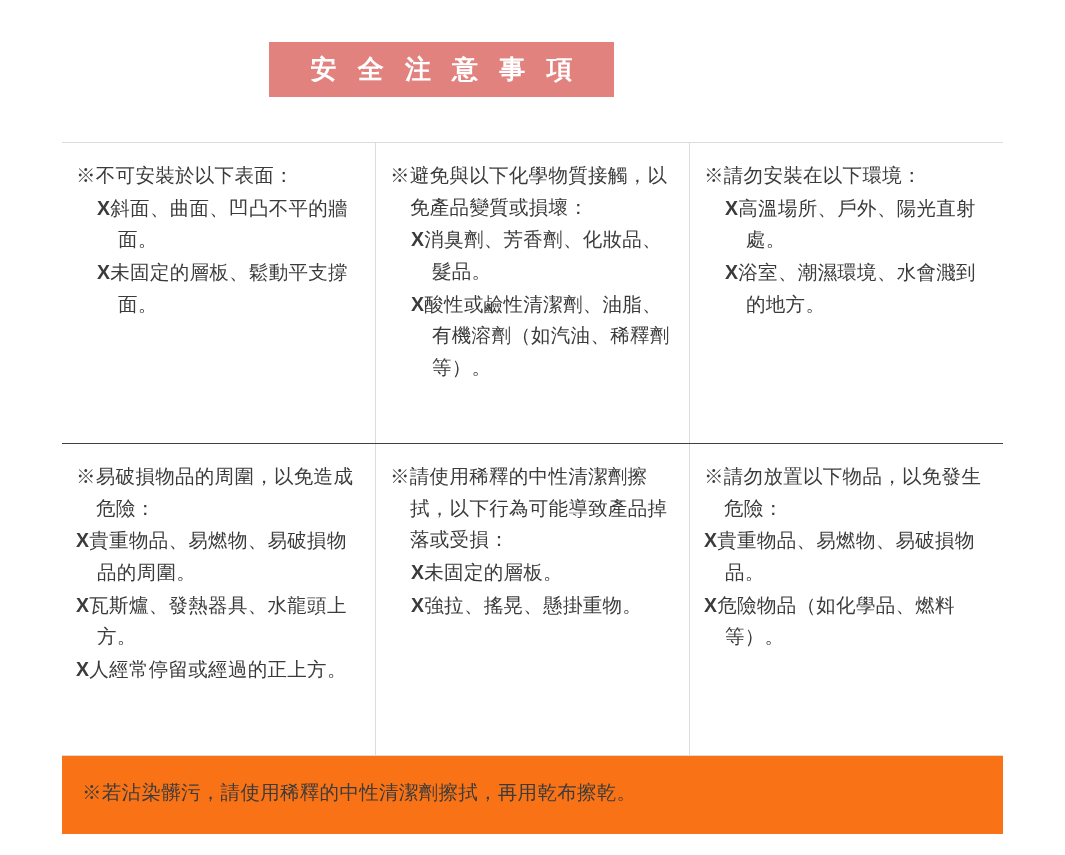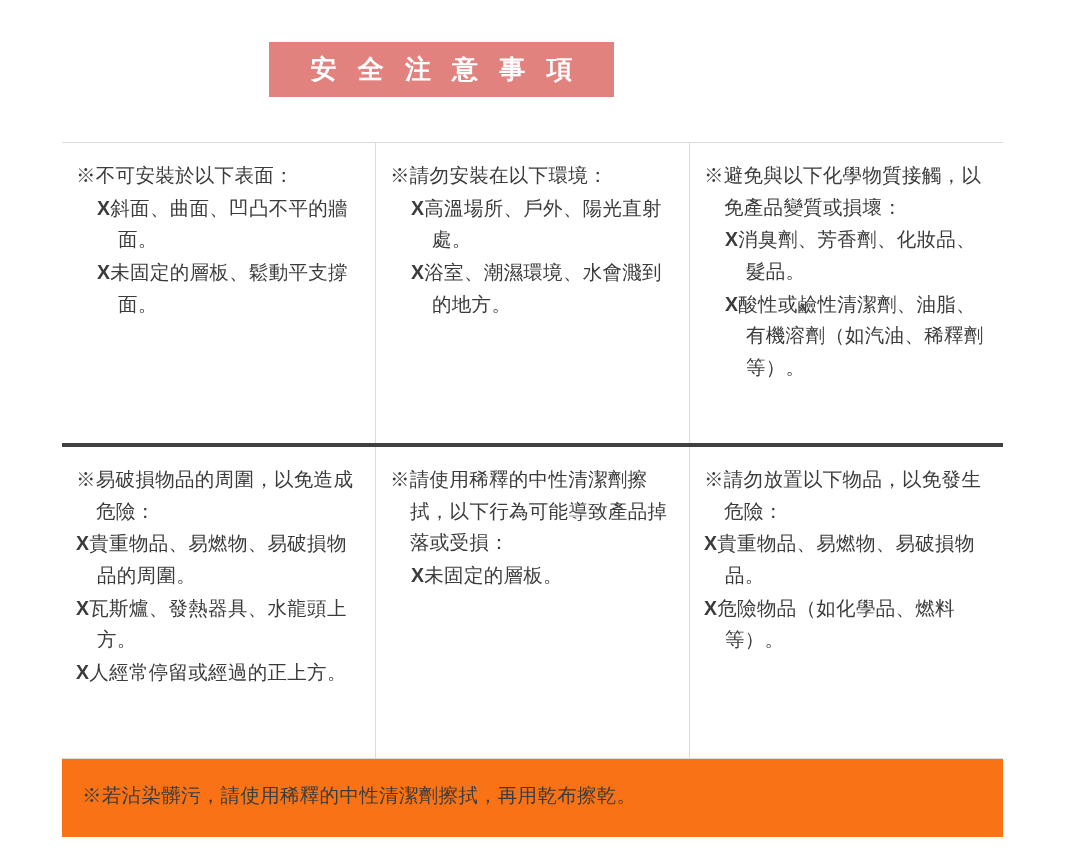--- a/index.html
+++ b/index.html
@@ -44,21 +44,21 @@
     width: 941px;
     box-sizing: border-box;
   }
   .row {
     display: flex;
     width: 100%;
     box-sizing: border-box;
   }
   .row-top {
     border-top: 1px solid #dcdcdc;
-    border-bottom: 4px solid #404040;
+    border-bottom: 1px solid #404040;
     margin-top: 45px;
   }
   .row-bottom {
     border-bottom: 1px solid #dcdcdc;
   }
   .cell {
     flex: 1 1 0;
     padding: 17px 14px 18px 14px;
     box-sizing: border-box;
     min-height: 300px;
@@ -120,40 +120,41 @@
   </div>
 
   <div class="grid">
     <div class="row row-top">
       <div class="cell">
           <p class="note-line lvl-head">※不可安裝於以下表面：</p>
           <p class="note-line lvl-x"><span class="xmark">X</span><span>斜面、曲面、凹凸不平的牆面。</span></p>
           <p class="note-line lvl-x"><span class="xmark">X</span><span>未固定的層板、鬆動平支撐面。</span></p>
         </div>
       <div class="cell">
+          <p class="note-line lvl-head">※避免與以下化學物質接觸，以免產品變質或損壞：</p>
+          <p class="note-line lvl-x"><span class="xmark">X</span><span>消臭劑、芳香劑、化妝品、髮品。</span></p>
+          <p class="note-line lvl-x"><span class="xmark">X</span><span>酸性或鹼性清潔劑、油脂、有機溶劑（如汽油、稀釋劑等）。</span></p>
+        </div>
+      <div class="cell">
           <p class="note-line lvl-head">※請勿安裝在以下環境：</p>
           <p class="note-line lvl-x"><span class="xmark">X</span><span>高溫場所、戶外、陽光直射處。</span></p>
           <p class="note-line lvl-x"><span class="xmark">X</span><span>浴室、潮濕環境、水會濺到的地方。</span></p>
-        </div>
-      <div class="cell">
-          <p class="note-line lvl-head">※避免與以下化學物質接觸，以免產品變質或損壞：</p>
-          <p class="note-line lvl-x"><span class="xmark">X</span><span>消臭劑、芳香劑、化妝品、髮品。</span></p>
-          <p class="note-line lvl-x"><span class="xmark">X</span><span>酸性或鹼性清潔劑、油脂、有機溶劑（如汽油、稀釋劑等）。</span></p>
         </div>
     </div>
     <div class="row row-bottom">
       <div class="cell">
           <p class="note-line lvl-head">※易破損物品的周圍，以免造成危險：</p>
           <p class="note-line lvl-x-flush"><span class="xmark">X</span><span>貴重物品、易燃物、易破損物品的周圍。</span></p>
           <p class="note-line lvl-x-flush"><span class="xmark">X</span><span>瓦斯爐、發熱器具、水龍頭上方。</span></p>
           <p class="note-line lvl-x-flush"><span class="xmark">X</span><span>人經常停留或經過的正上方。</span></p>
         </div>
       <div class="cell">
           <p class="note-line lvl-head">※請使用稀釋的中性清潔劑擦拭，以下行為可能導致產品掉落或受損：</p>
           <p class="note-line lvl-x"><span class="xmark">X</span><span>未固定的層板。</span></p>
+          <p class="note-line lvl-x"><span class="xmark">X</span><span>強拉、搖晃、懸掛重物。</span></p>
         </div>
       <div class="cell">
           <p class="note-line lvl-head">※請勿放置以下物品，以免發生危險：</p>
           <p class="note-line lvl-x-flush"><span class="xmark">X</span><span>貴重物品、易燃物、易破損物品。</span></p>
           <p class="note-line lvl-x-flush"><span class="xmark">X</span><span>危險物品（如化學品、燃料等）。</span></p>
         </div>
     </div>
   </div>
 
   <div class="footer">

